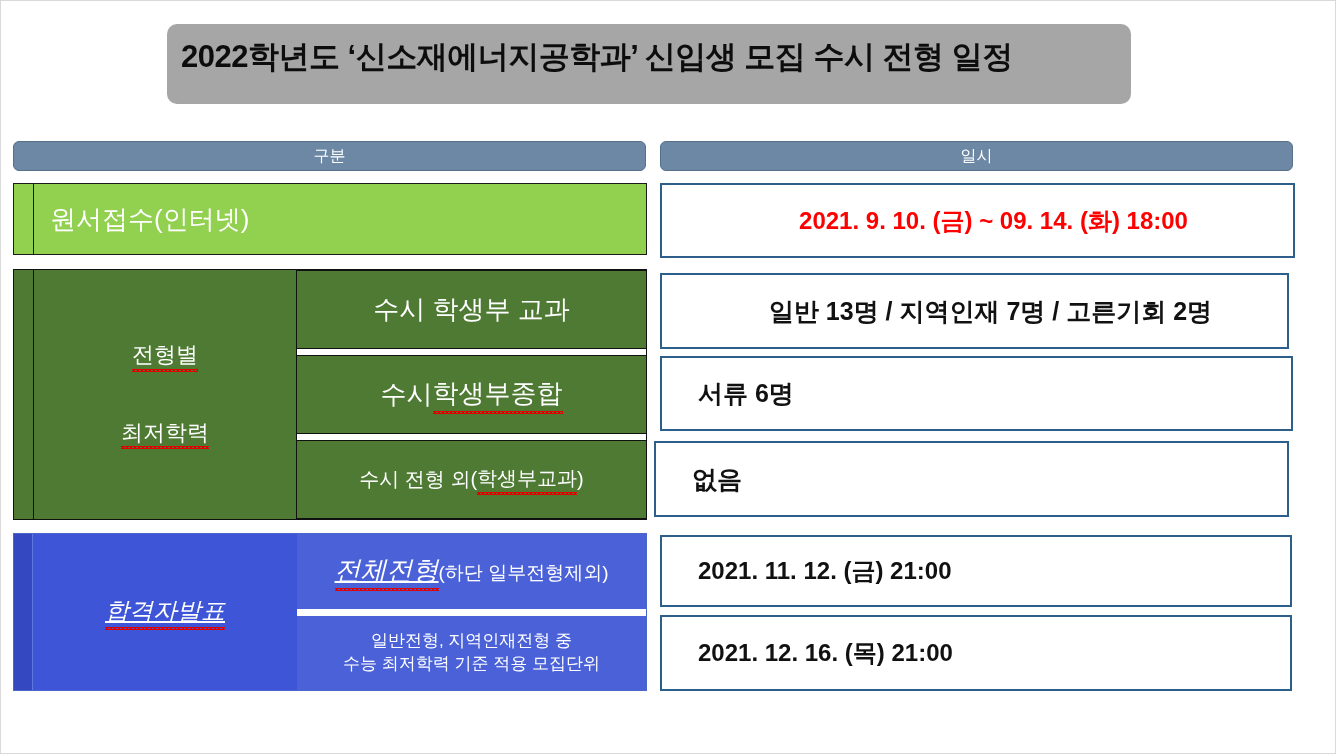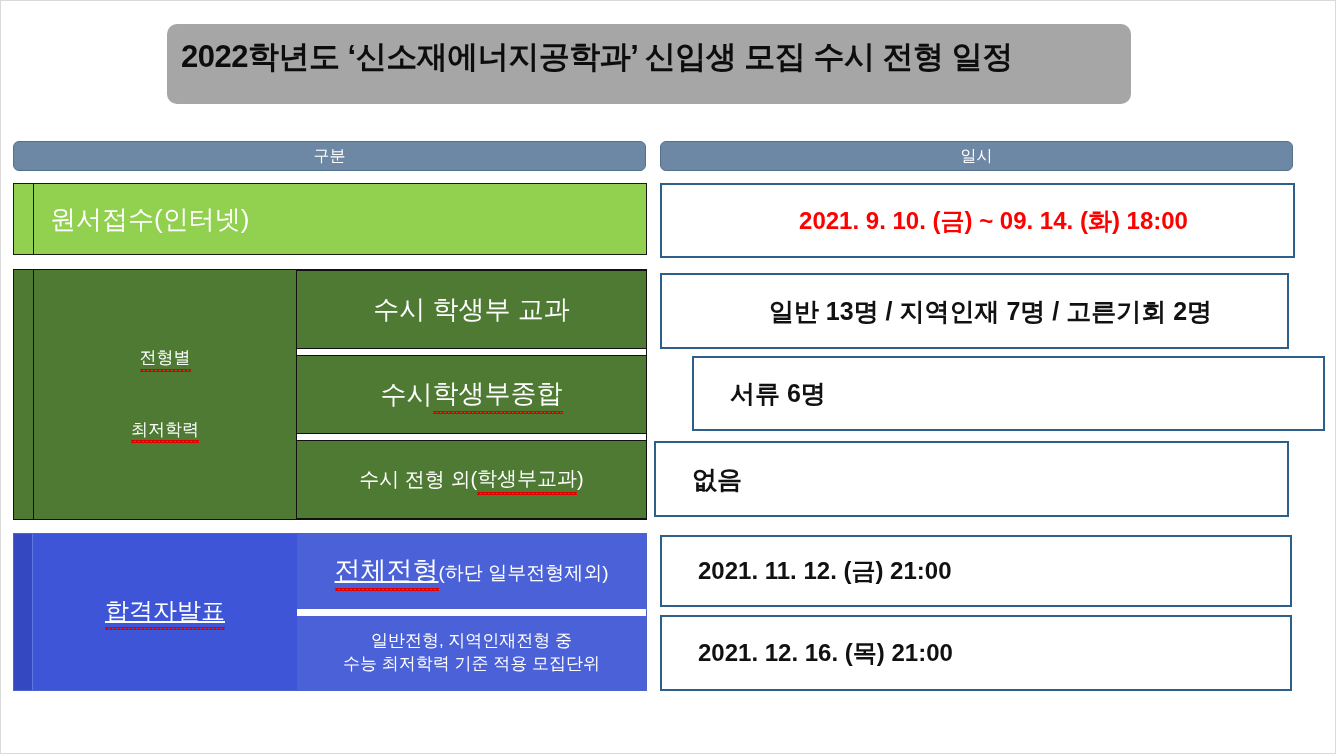--- a/index.html
+++ b/index.html
@@ -102,21 +102,21 @@
   #row2-label {
     position: absolute;
     left: 20px;
     top: 0; bottom: 0;
     width: 262px;
     display: flex;
     flex-direction: column;
     align-items: center;
     justify-content: center;
     color: #ffffff;
-    font-size: 17px;
+    font-size: 22px;
     line-height: 1.25;
     text-align: center;
     gap: 48px;
   }
   #row2-vline {
     position: absolute;
     left: 282px; top: 0; bottom: 0;
     width: 1px;
     background: #111111;
   }
@@ -158,21 +158,21 @@
     content: "";
     position: absolute;
     left: 0; right: 0; bottom: -1px;
     height: 3px;
     background-image:
       linear-gradient(45deg, transparent 40%, #e00000 40%, #e00000 60%, transparent 60%),
       linear-gradient(-45deg, transparent 40%, #e00000 40%, #e00000 60%, transparent 60%);
     background-size: 4px 3px;
     background-repeat: repeat-x;
   }
-  .uline { text-decoration: underline; text-underline-offset: 2px; }
+  .uline { text-decoration: underline; text-underline-offset: 2px; font-style: italic; }
 
   
   #row3-left {
     left: 12px; top: 532px; width: 634px; height: 158px;
     background: #3d55d6;
     border: 1px solid #4a66c8;
   }
   #row3-stripe {
     position: absolute;
     left: 0; top: 0; bottom: 0;
@@ -232,21 +232,21 @@
     color: #111111;
     white-space: nowrap;
     padding-left: 32px;
   }
   .v-center { text-align: center; }
   .v-left   { text-align: left; padding-left: 36px; }
   .v-red    { color: #ff0000; }
 
   #vbox1 { left: 659px; top: 182px; width: 635px; height: 75px; }
   #vbox2 { left: 659px; top: 272px; width: 629px; height: 76px; }
-  #vbox3 { left: 691px; top: 355px; width: 633px; height: 75px; align-items: center; }
+  #vbox3 { left: 659px; top: 355px; width: 633px; height: 75px; align-items: center; }
   #vbox4 { left: 653px; top: 440px; width: 635px; height: 76px; }
   #vbox5 { left: 659px; top: 534px; width: 632px; height: 72px; }
   #vbox6 { left: 659px; top: 614px; width: 632px; height: 76px; }
 
   .fs-26 { font-size: 25px; }
   .fs-24 { font-size: 24px; }
 </style>
 </head>
 <body>
 

